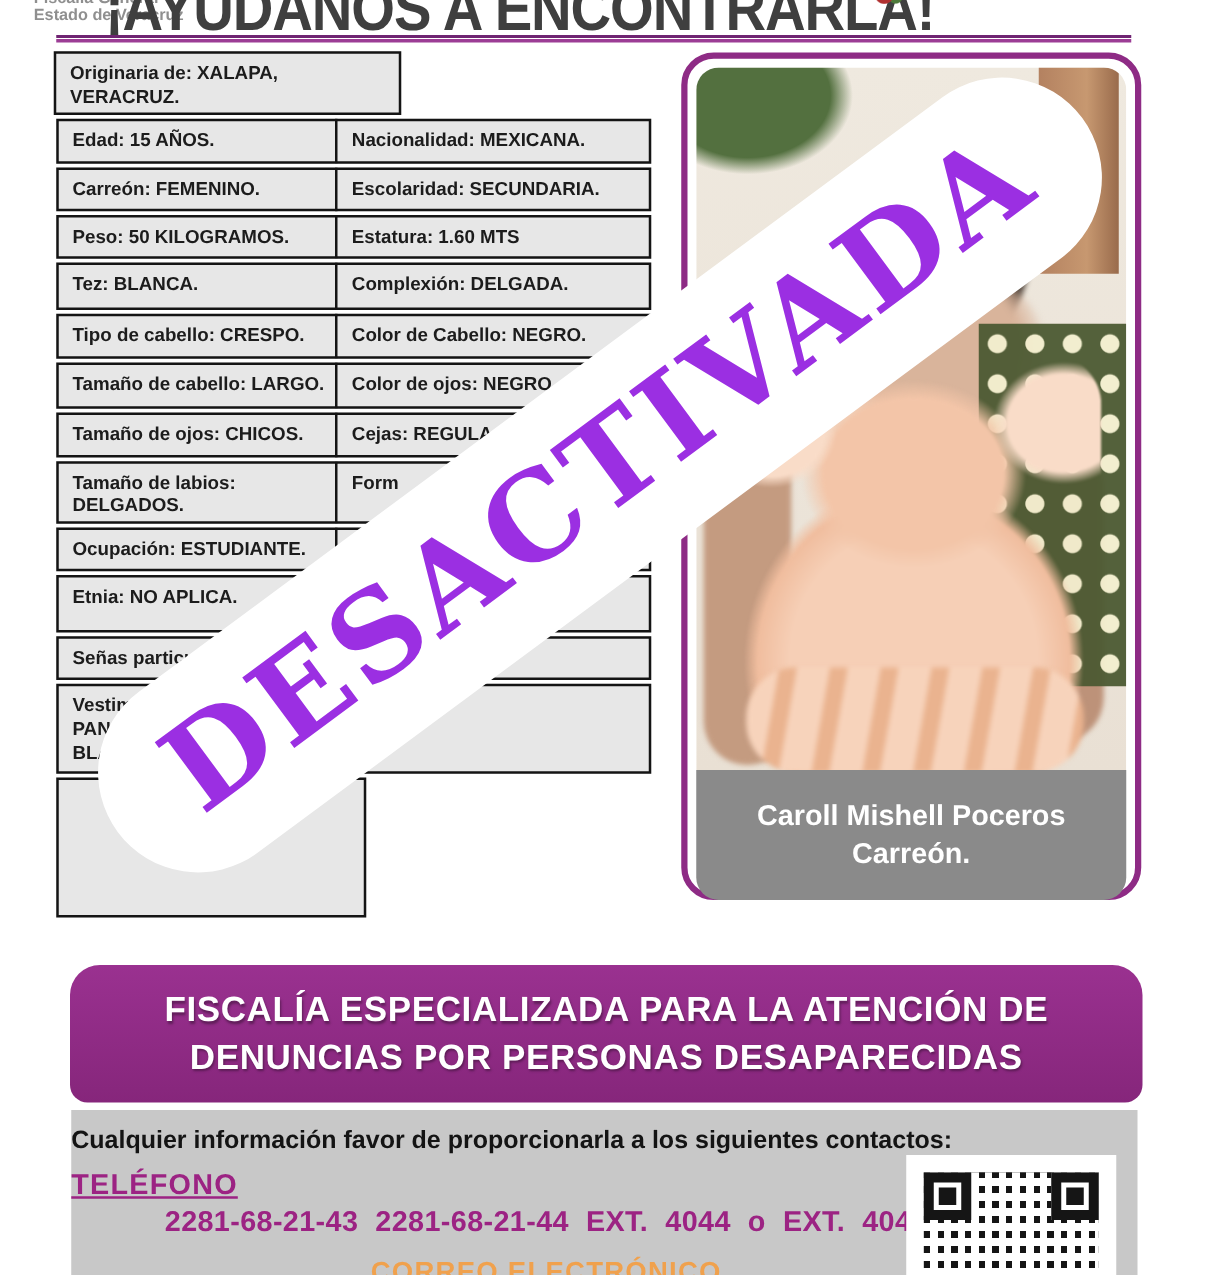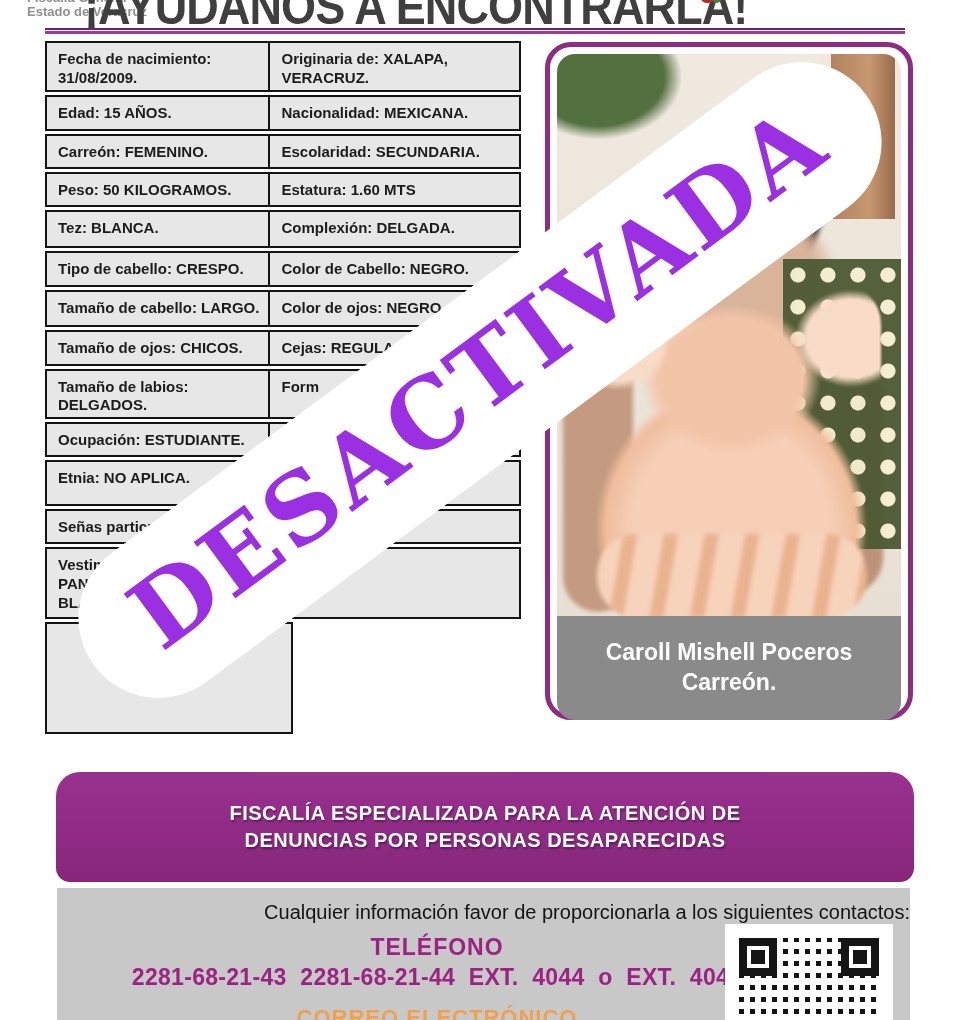--- a/index.html
+++ b/index.html
@@ -77,29 +77,29 @@
   .stamp{position:absolute;left:0;top:300px;width:960px;height:160px;background:#ffffff;
          border-radius:80px;transform:rotate(-36.5deg);z-index:6;
          display:flex;align-items:center;justify-content:center;}
   .stamp span{font-family:"DejaVu Serif",serif;font-weight:bold;font-size:96px;
               color:#9b2fe2;letter-spacing:4px;transform:translateY(-4px);}
 
   
   .banner{position:absolute;left:56px;top:772px;width:858px;height:110px;box-sizing:border-box;
           background:linear-gradient(#9a3190,#86267b);border-radius:24px 24px 14px 14px;
           display:flex;align-items:center;justify-content:center;text-align:center;
-          color:#ffffff;font-size:20px;font-weight:800;line-height:1.35;letter-spacing:.5px;
+          color:#ffffff;font-size:28px;font-weight:800;line-height:1.35;letter-spacing:.5px;
           text-shadow:1px 2px 2px rgba(0,0,0,.35);white-space:pre-line;}
 
   
   .contact{position:absolute;left:57px;top:888px;width:853px;height:140px;background:#c8c8c8;}
-  .contact .info{position:absolute;left:0;right:0;top:13px;text-align:right;
-                 font-size:20px;font-weight:normal;color:#141414;}
-  .tel-label{position:absolute;left:0;width:760px;top:46px;text-align:center;
-             font-size:23px;font-weight:800;color:#9c2383;letter-spacing:1px;}
+  .contact .info{position:absolute;left:0;right:0;top:13px;text-align:left;
+                 font-size:20px;font-weight:bold;color:#141414;}
+  .tel-label{position:absolute;left:0;width:760px;top:46px;
+             font-size:23px;font-weight:800;color:#9c2383;letter-spacing:1px;text-decoration:underline;}
   .tel-nums{position:absolute;left:0;width:760px;top:76px;text-align:center;
             font-size:23px;font-weight:800;color:#9c2383;word-spacing:7px;letter-spacing:.3px;}
   .mail-label{position:absolute;left:0;width:760px;top:117px;text-align:center;
               font-size:22px;font-weight:800;color:#f0a14d;letter-spacing:1px;}
   .qr-box{position:absolute;left:668px;top:36px;width:168px;height:110px;background:#ffffff;}
   .qr-noise{position:absolute;left:14px;top:14px;width:140px;height:100px;
             background-image:
               repeating-linear-gradient(90deg,#151515 0 5px,#ffffff 5px 11px),
               repeating-linear-gradient(0deg,#151515 0 5px,#ffffff 5px 12px);
             background-blend-mode:lighten;}
@@ -116,21 +116,20 @@
 
   <div class="logo-text"><span>Fiscalía General</span>
 <span>Estado de Veracruz</span></div>
   <div class="big-title">¡AYUDANOS A ENCONTRARLA!</div>
   <div class="logo-frag"></div>
   <div class="purple-rule"></div>
 
   <div class="dtable">
 
     <div class="trow">
-        <div class="tcell lft" style="min-height:46px">Fecha de nacimiento: 31/08/2009.</div>
         <div class="tcell rgt" style="min-height:46px">Originaria de: XALAPA, VERACRUZ.</div>
       </div>
     <div class="trow">
         <div class="tcell lft" style="min-height:36px">Edad: 15 AÑOS.</div>
         <div class="tcell rgt" style="min-height:36px">Nacionalidad: MEXICANA.</div>
       </div>
     <div class="trow">
         <div class="tcell lft" style="min-height:35px">Carreón: FEMENINO.</div>
         <div class="tcell rgt" style="min-height:35px">Escolaridad: SECUNDARIA.</div>
       </div>

